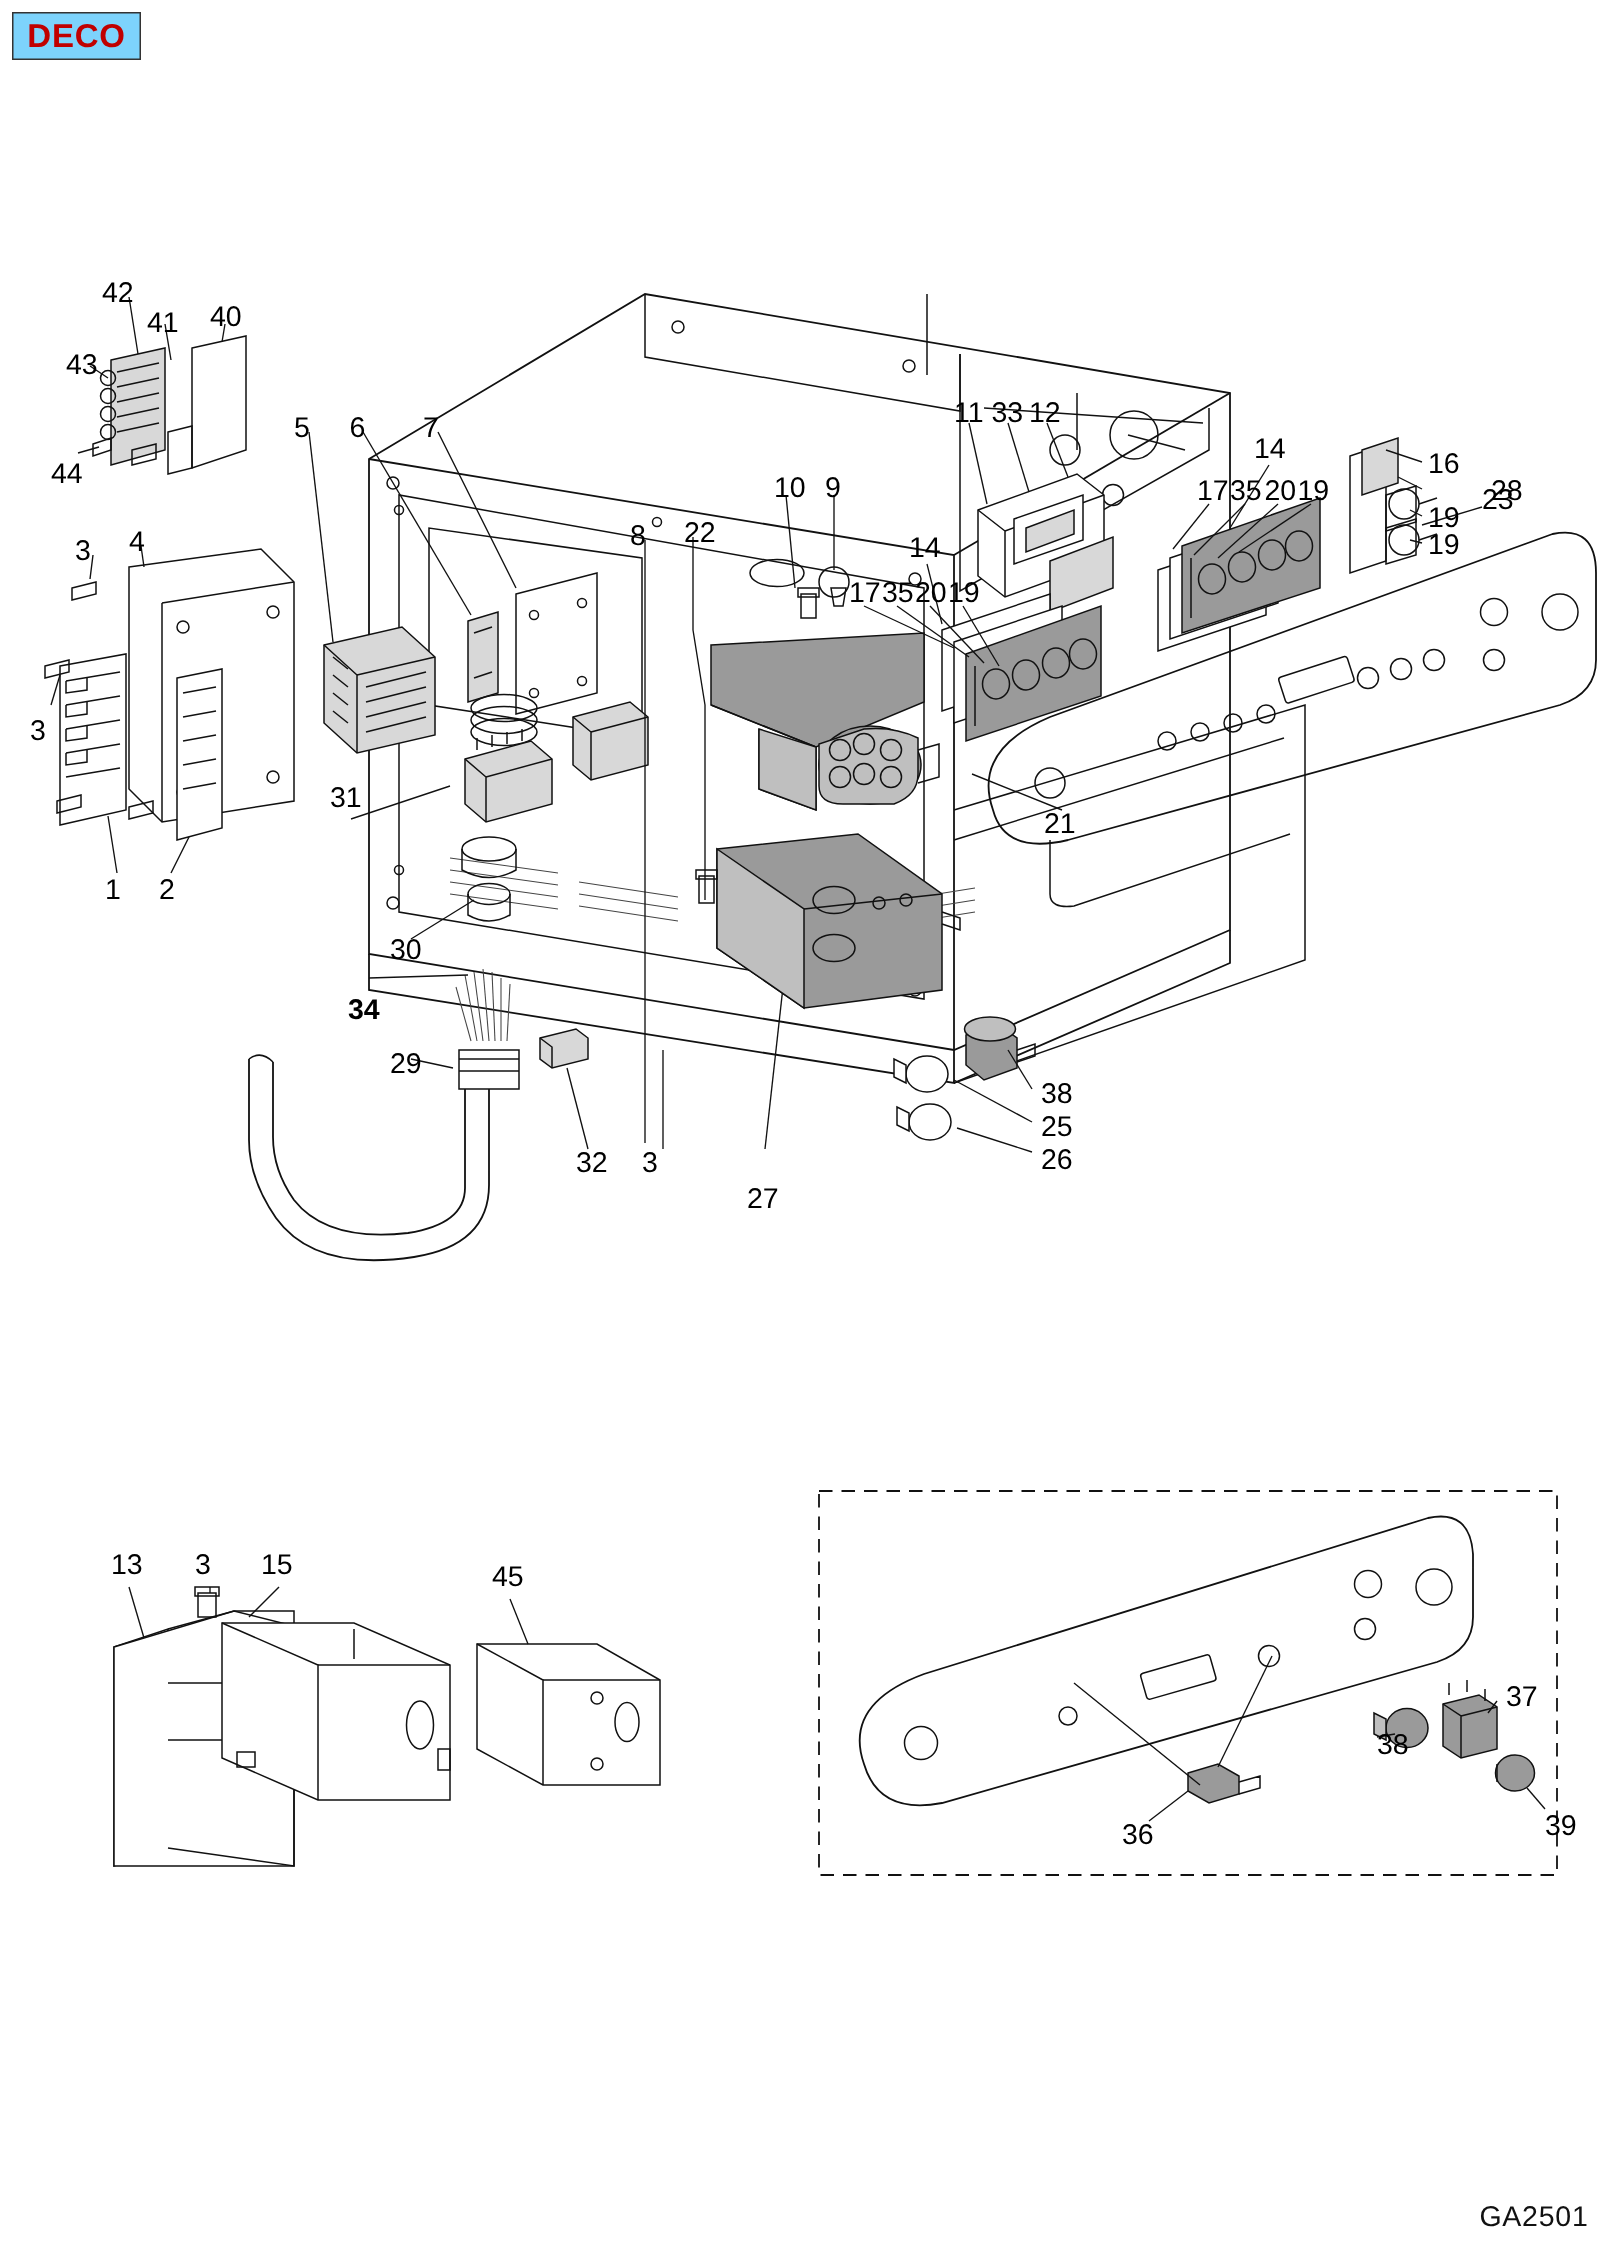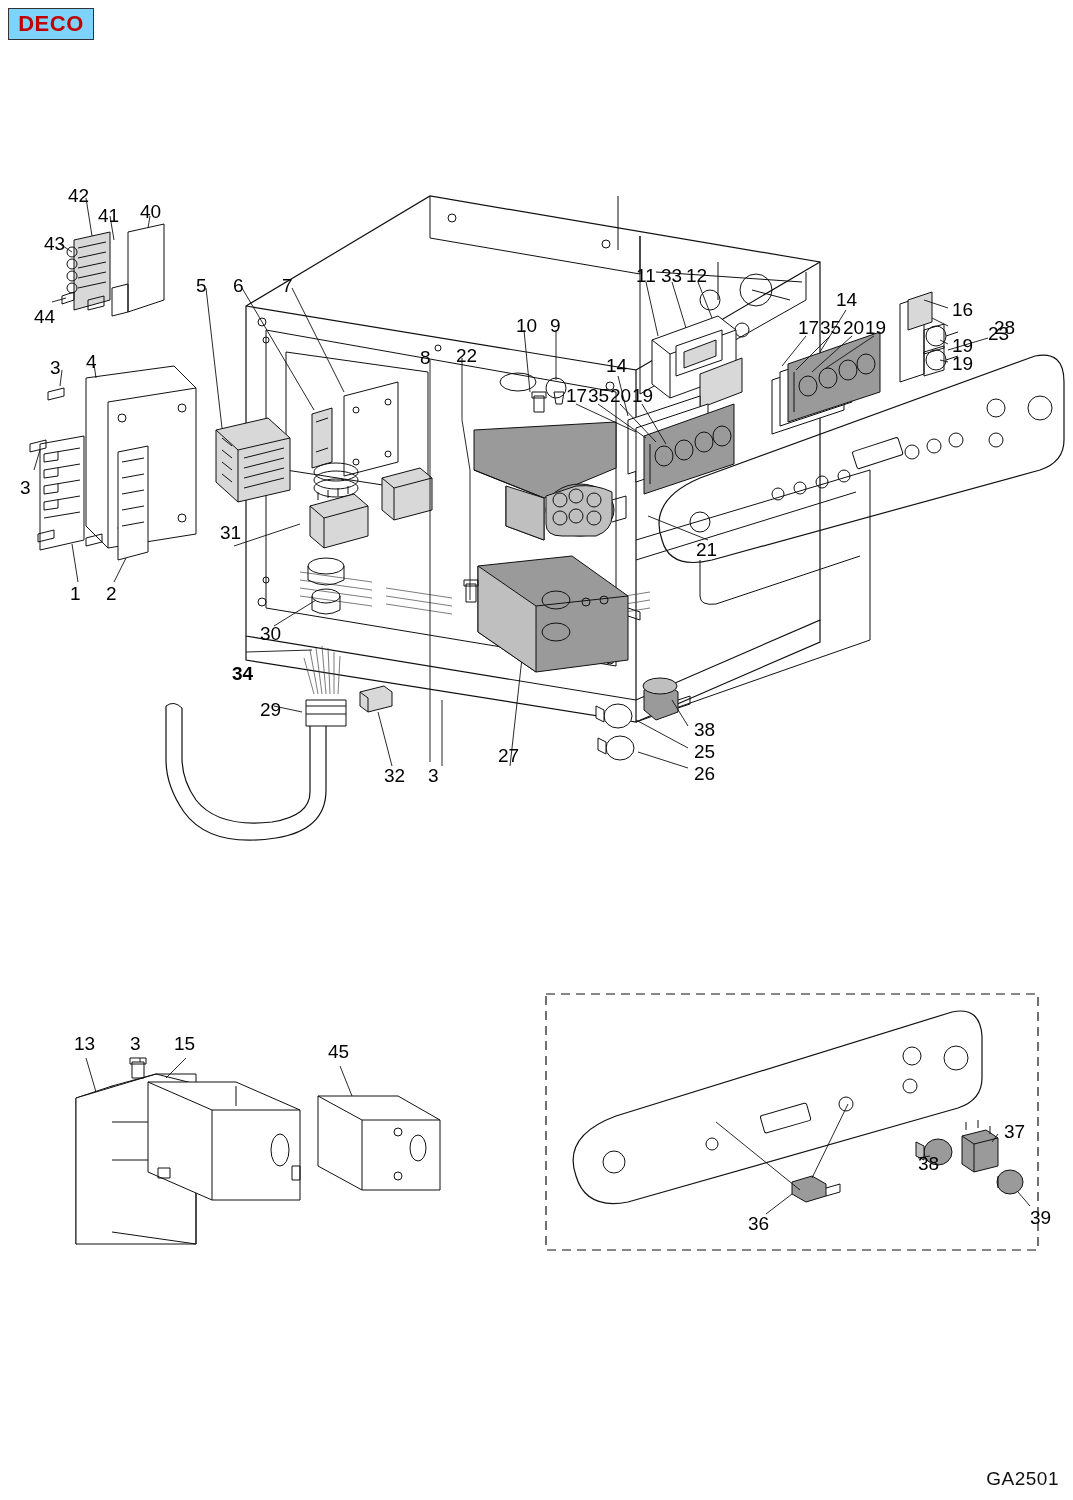--- a/index.html
+++ b/index.html
@@ -528,21 +528,21 @@
   <div class="callout" style="left:988px; top:324px;">23</div>
   <div class="callout" style="left:696px; top:540px;">21</div>
   <div class="callout" style="left:70px;  top:584px;">1</div>
   <div class="callout" style="left:106px; top:584px;">2</div>
   <div class="callout" style="left:220px; top:523px;">31</div>
   <div class="callout" style="left:260px; top:624px;">30</div>
   <div class="callout" style="left:232px; top:664px;font-weight:bold;">34</div>
   <div class="callout" style="left:260px; top:700px;">29</div>
   <div class="callout" style="left:384px; top:766px;">32</div>
   <div class="callout" style="left:428px; top:766px;">3</div>
-  <div class="callout" style="left:498px; top:746px;">27</div>
+  <div class="callout" style="left:498px; top:790px;">27</div>
   <div class="callout" style="left:694px; top:720px;">38</div>
   <div class="callout" style="left:694px; top:742px;">25</div>
   <div class="callout" style="left:694px; top:764px;">26</div>
   <div class="callout" style="left:74px;  top:1034px;">13</div>
   <div class="callout" style="left:130px; top:1034px;">3</div>
   <div class="callout" style="left:174px; top:1034px;">15</div>
   <div class="callout" style="left:328px; top:1042px;">45</div>
   <div class="callout" style="left:1004px;top:1122px;">37</div>
   <div class="callout" style="left:890px; top:1154px;margin-left:28px;">38</div>
   <div class="callout" style="left:748px; top:1214px;">36</div>

